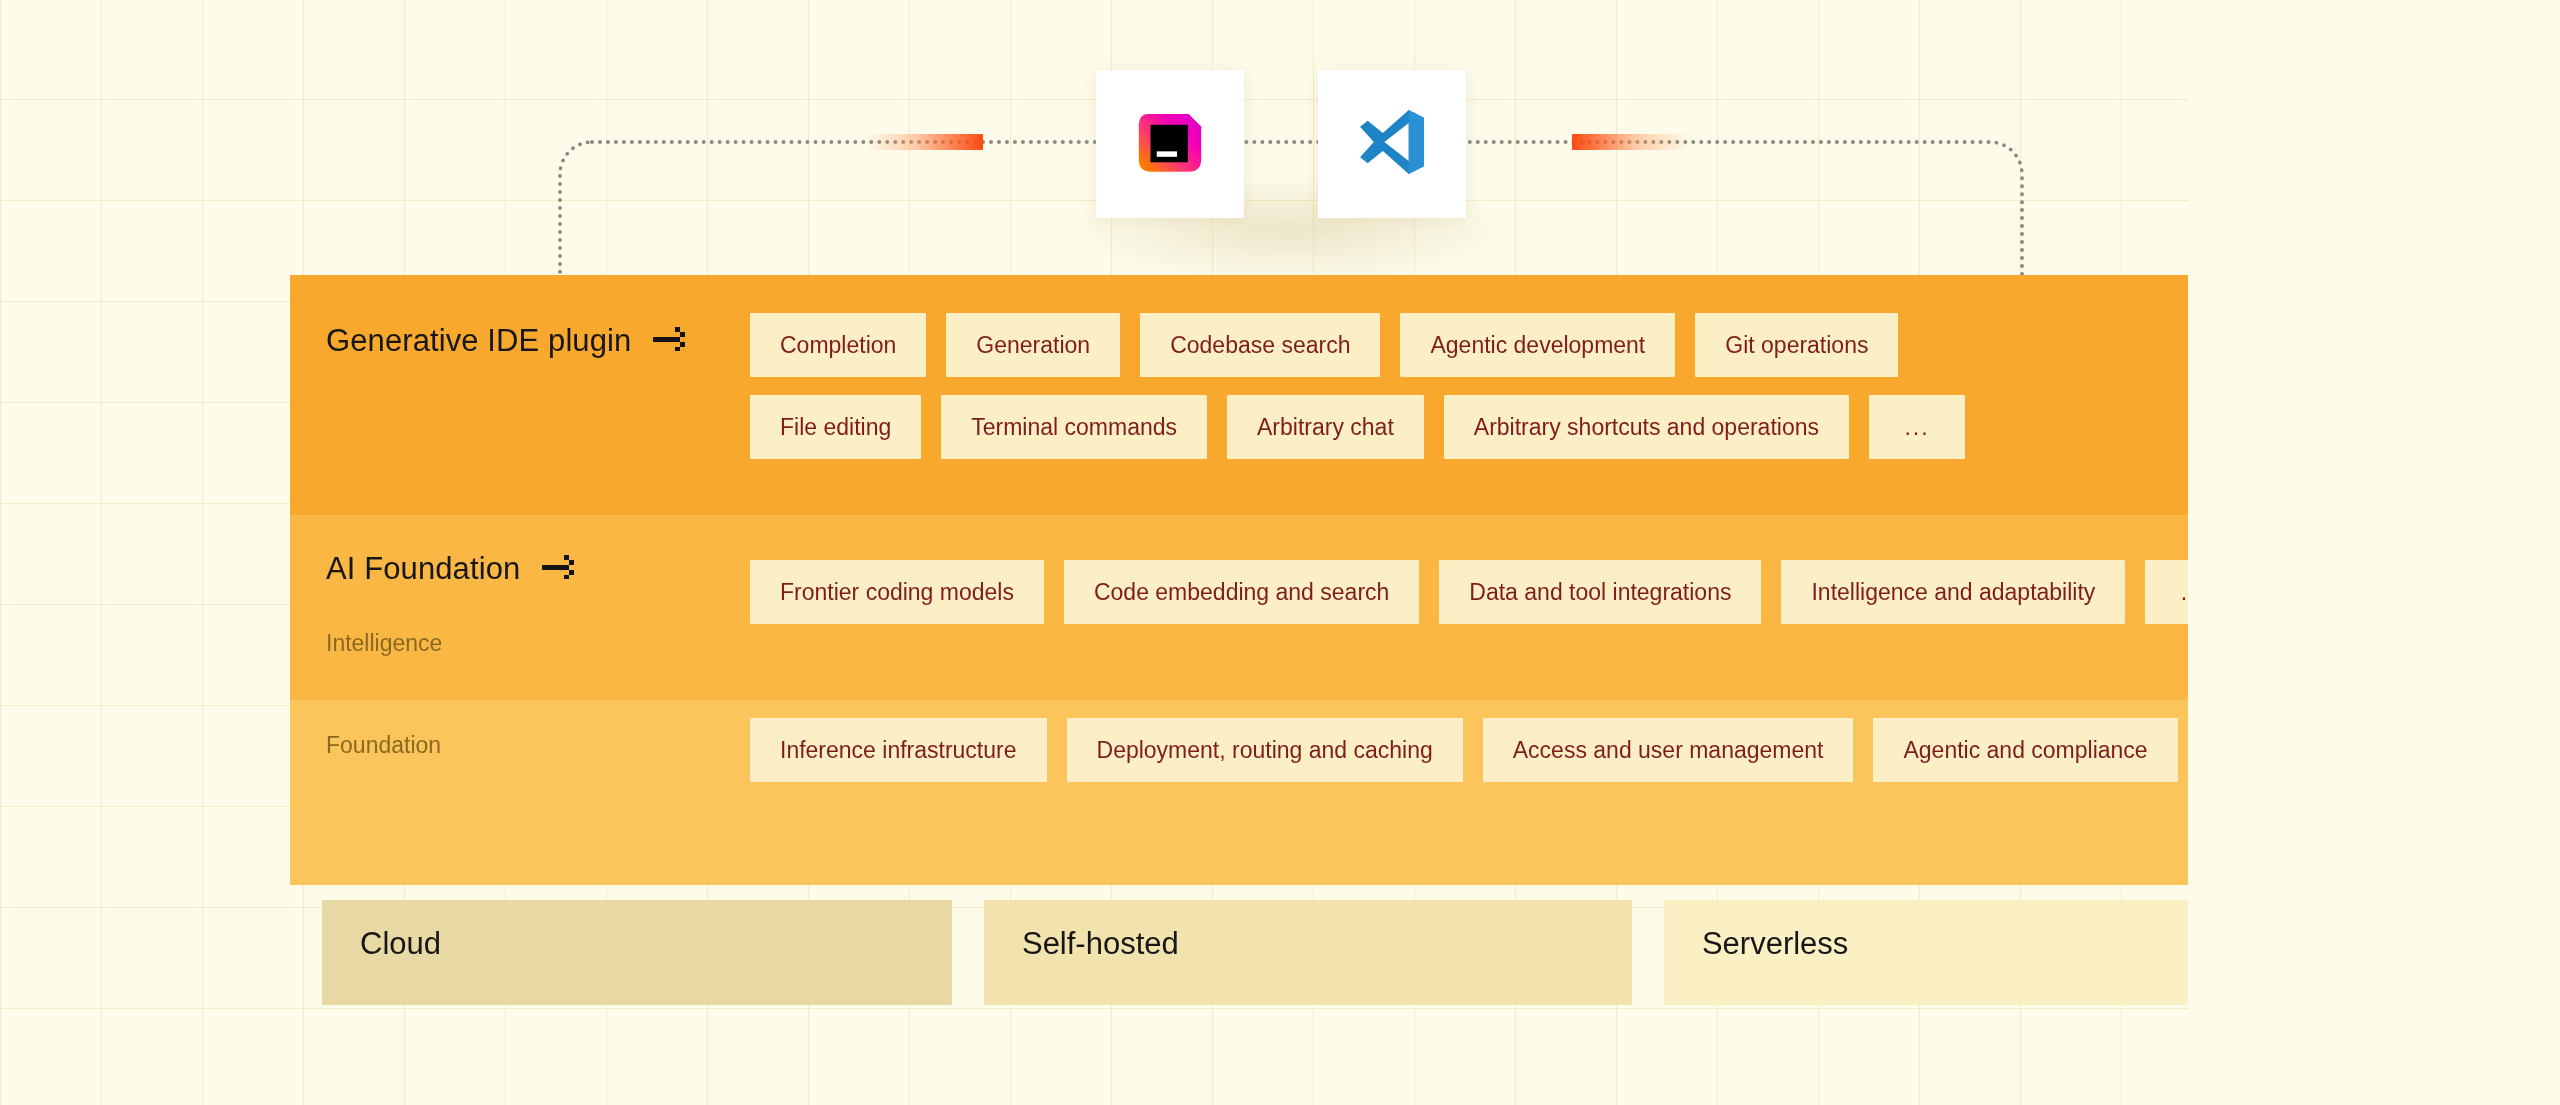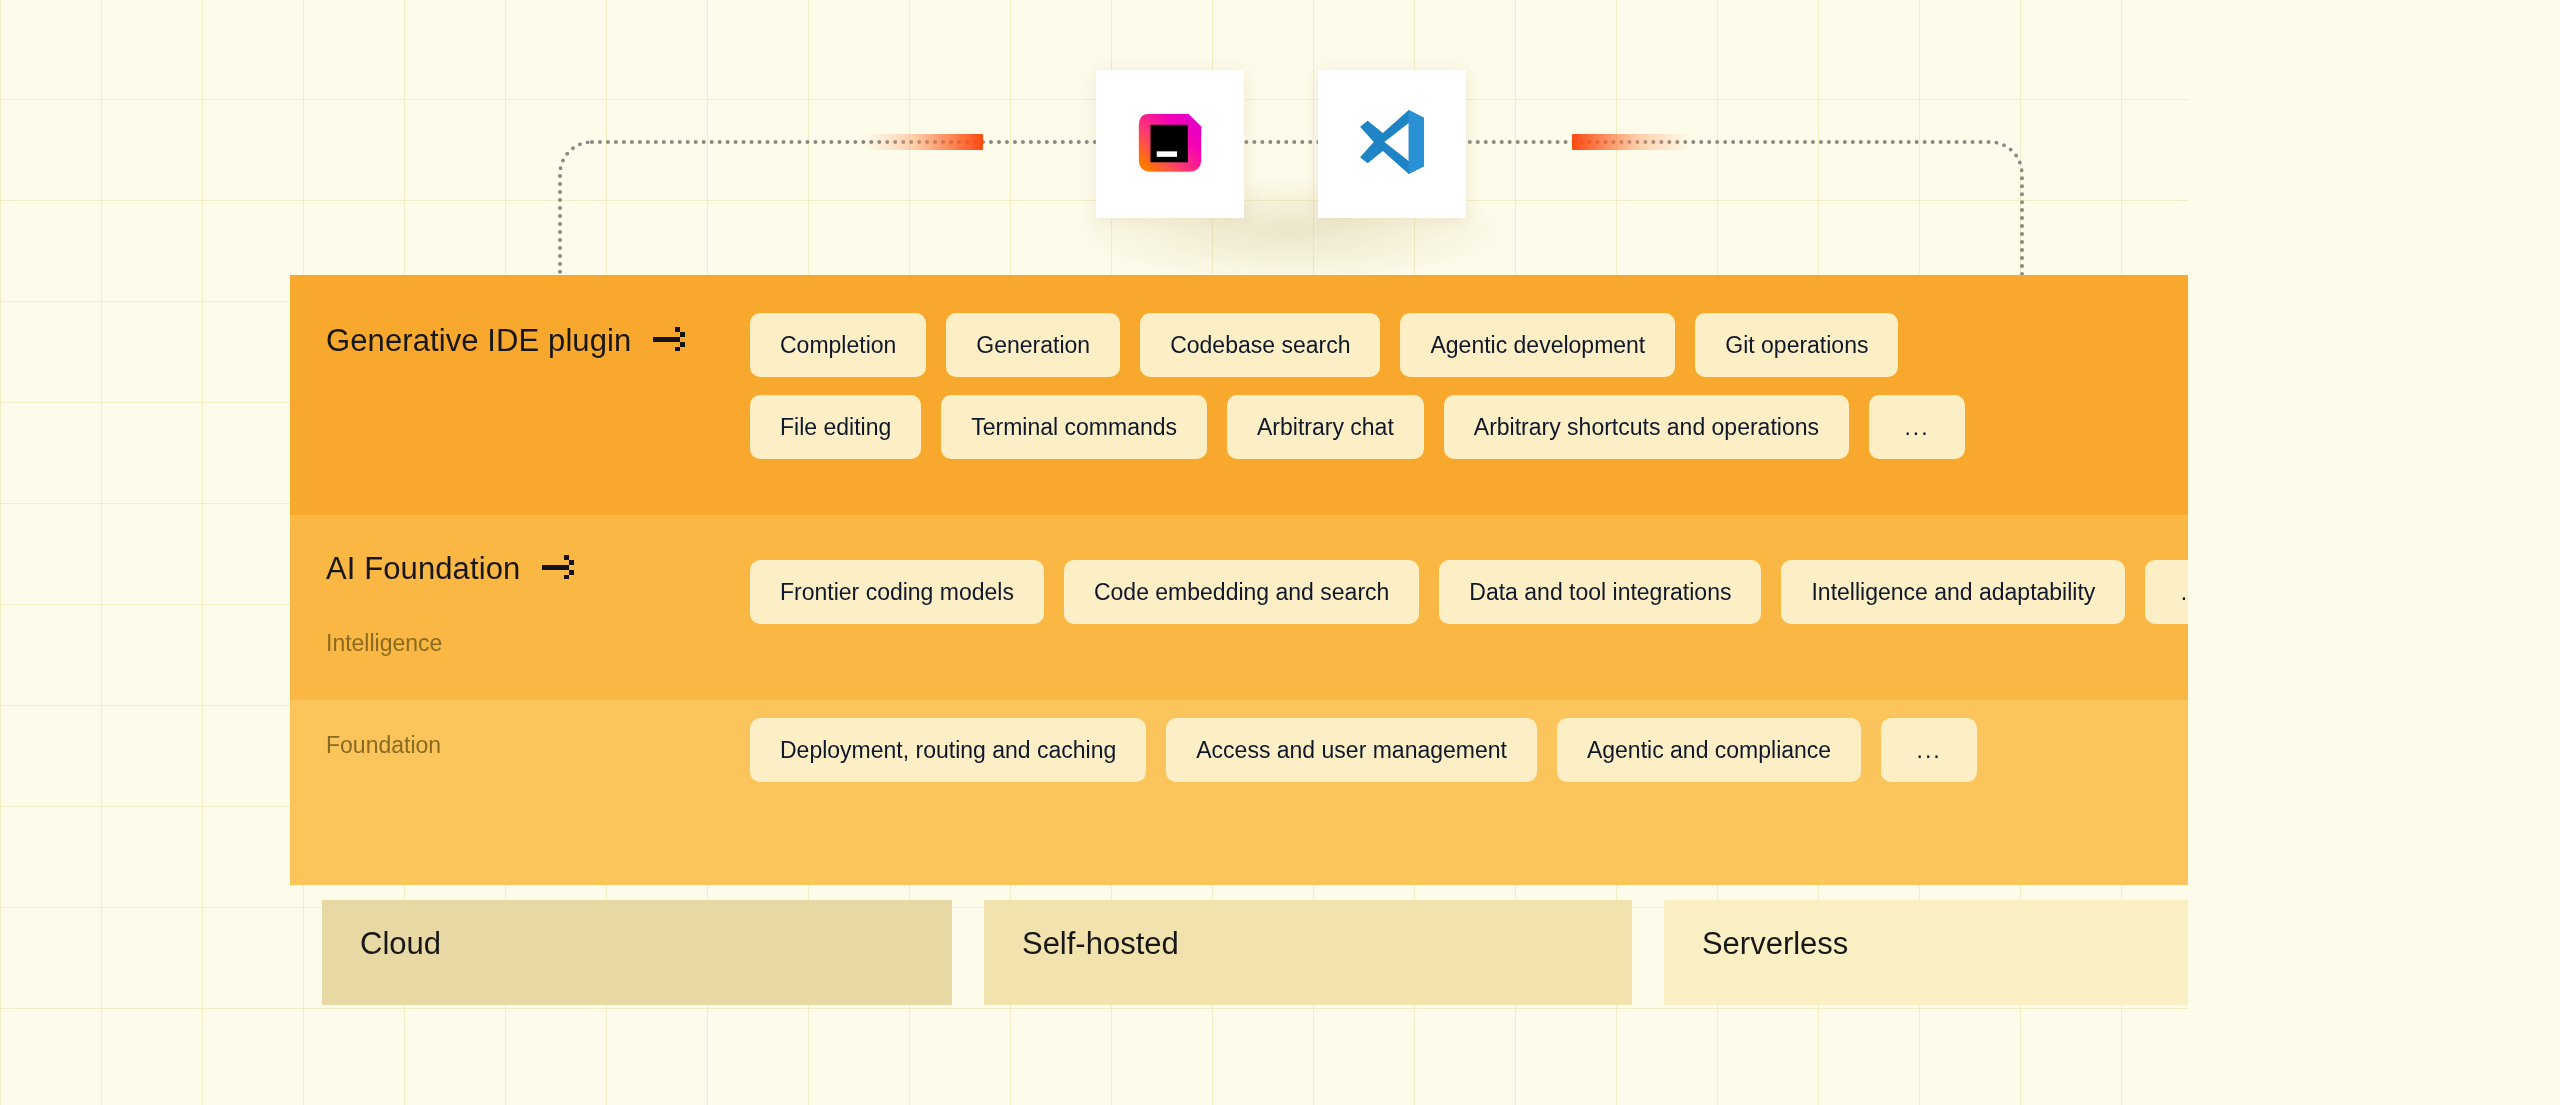--- a/index.html
+++ b/index.html
@@ -132,30 +132,30 @@
     left: 460px;
     right: 0;
   }
   .pill-row {
     display: flex;
     gap: 20px;
     margin-bottom: 18px;
   }
   .pill {
     background: #FCEFC6;
-    color: #0f172a;
+    color: #7f1d1d;
     font-size: 23px;
     height: 64px;
     display: flex;
     align-items: center;
     justify-content: center;
     padding: 12px 30px;
     box-sizing: border-box;
     white-space: nowrap;
-    border-radius: 10px;
+    border-radius: 1px;
   }
   .pill-ellipsis { min-width: 96px; letter-spacing: 2px; }
 
   
   .deploy-bar {
     position: absolute;
     left: 290px;
     top: 900px;
     width: 1983px;
     height: 105px;
@@ -270,20 +270,21 @@
           <div class="pill">Intelligence and adaptability</div>
           <div class="pill pill-ellipsis">...</div>
         </div>
       </div>
     </div>
 
     <div class="band band-operations">
       <div class="band-sub" style="top:32px;">Foundation</div>
       <div class="pill-rows" style="top:18px;">
         <div class="pill-row">
+          <div class="pill">Inference infrastructure</div>
           <div class="pill">Deployment, routing and caching</div>
           <div class="pill">Access and user management</div>
           <div class="pill">Agentic and compliance</div>
           <div class="pill pill-ellipsis">...</div>
         </div>
       </div>
     </div>
   </div>
 
   <div class="deploy-bar">

